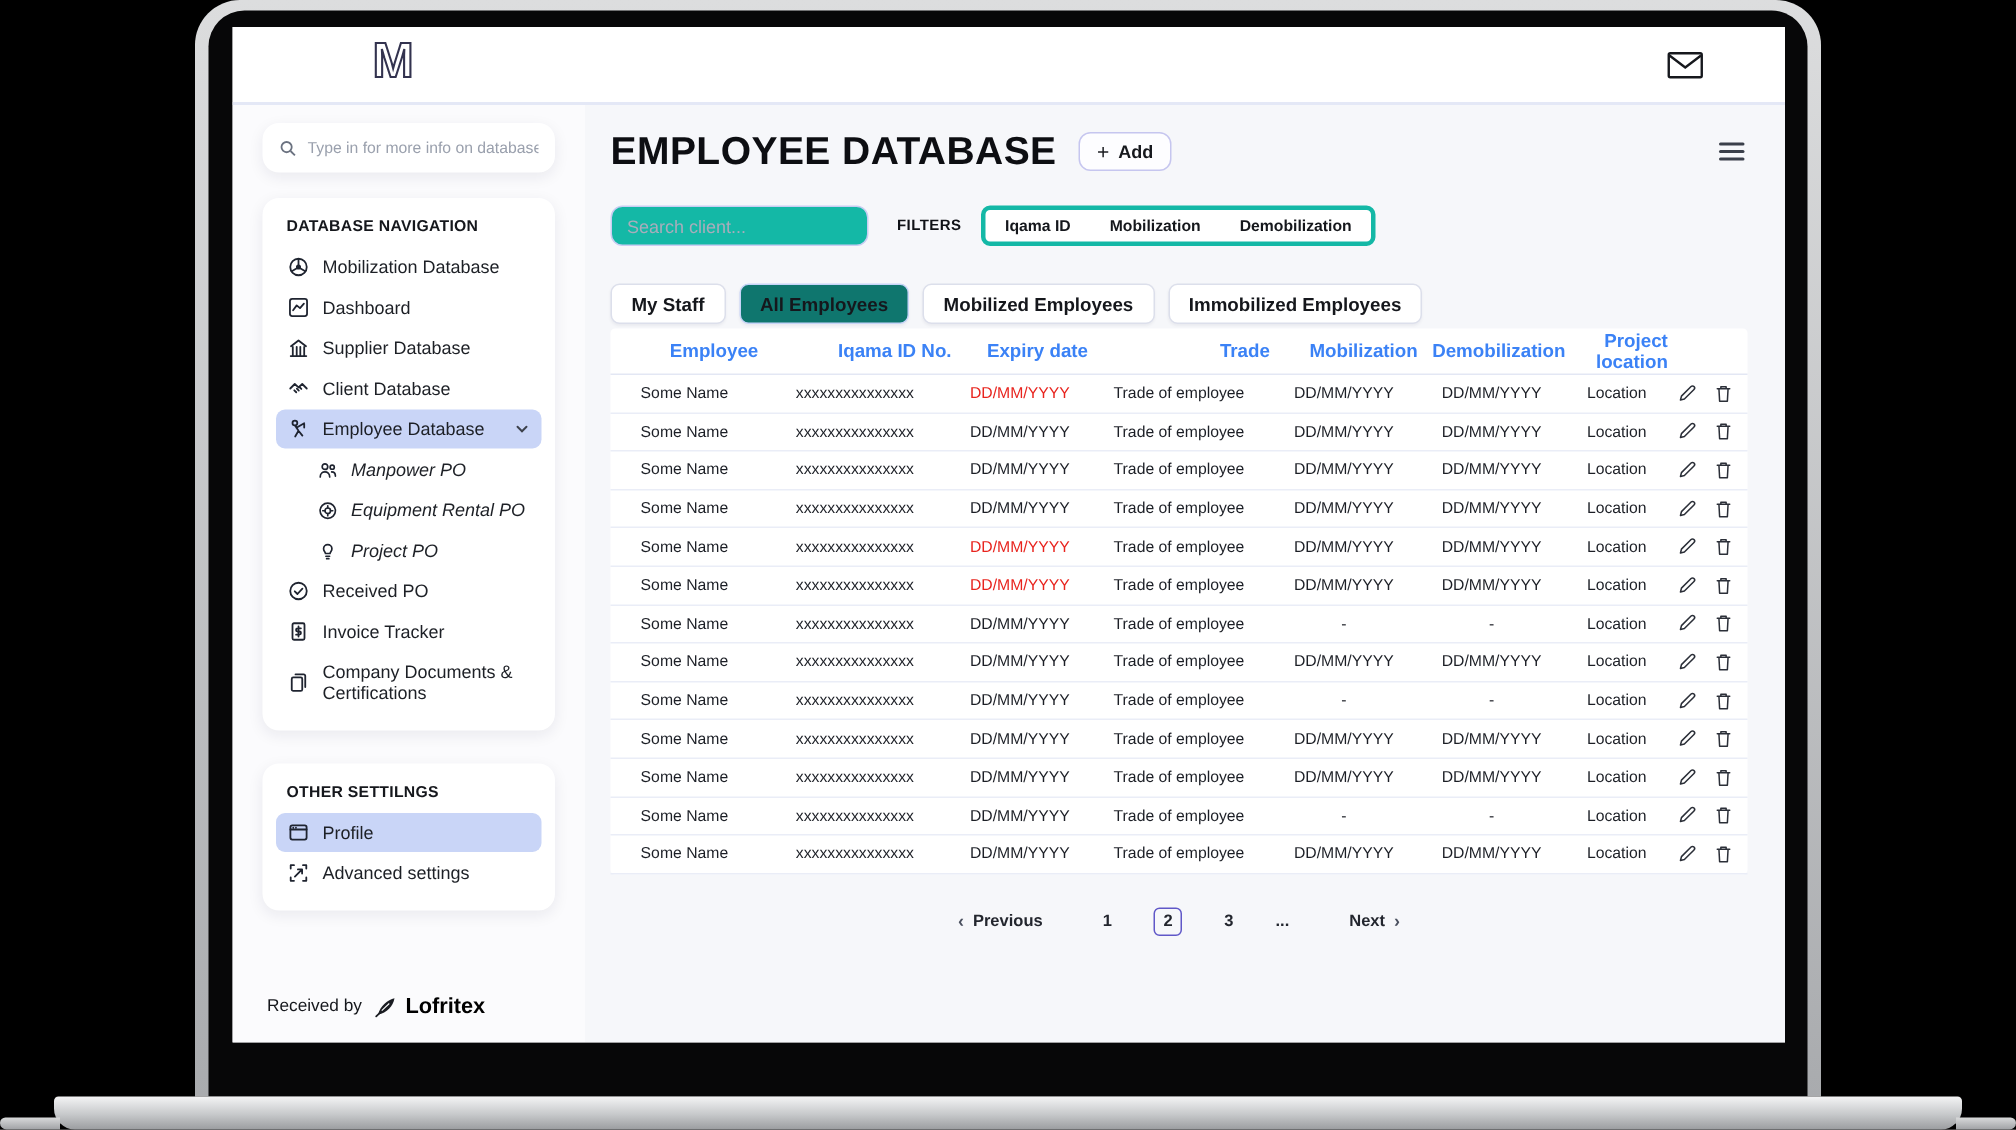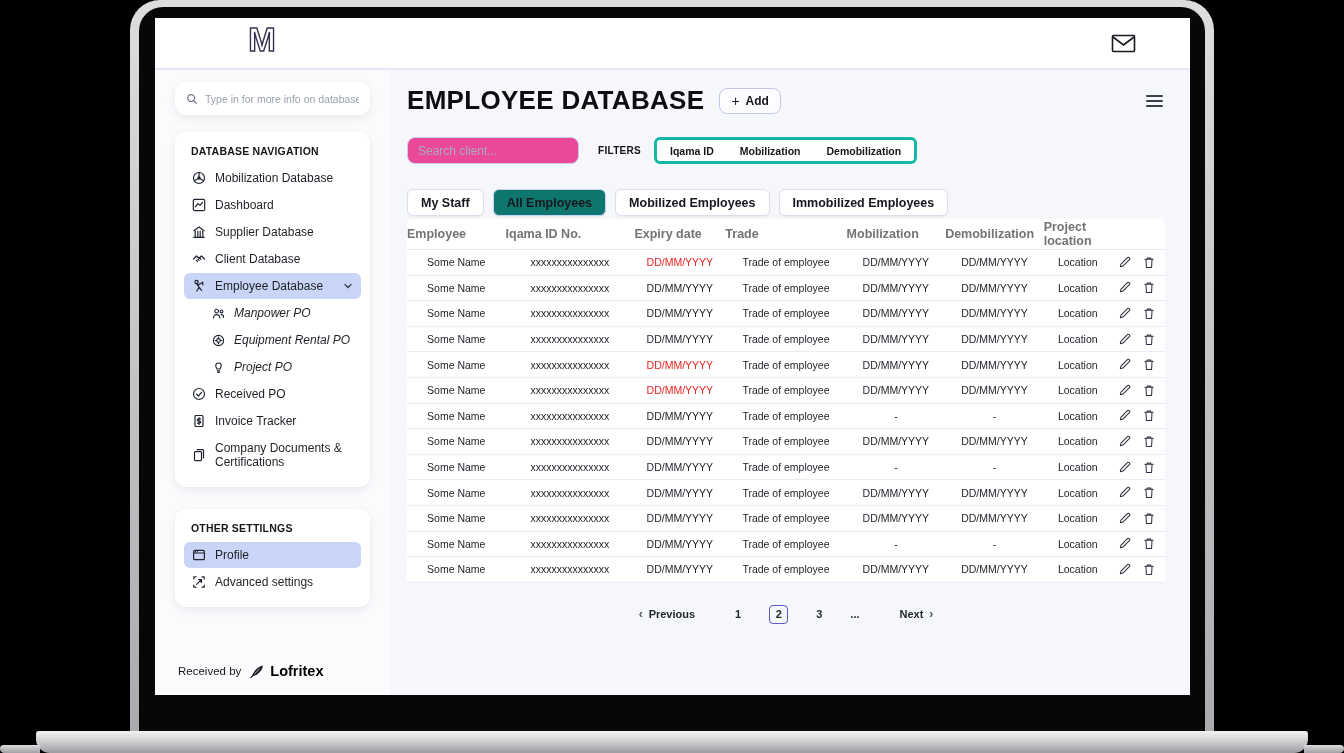--- a/index.html
+++ b/index.html
@@ -55,38 +55,38 @@
   
   .main { flex:1; background:#f6f7fa; padding:15px 25px 0 17px; display:flex; flex-direction:column; min-width:0; }
   .title-row { display:flex; align-items:center; }
   .page-title { font-size:26px; font-weight:800; color:#0d0e12; letter-spacing:.3px; }
   .add-btn { margin-left:15px; height:26px; padding:0 11px; border:1px solid #c6c6ef; border-radius:8px;
     background:#fdfdff; display:flex; align-items:center; gap:6px; font-size:12px; font-weight:600; color:#16181d; cursor:pointer; }
   .menu-btn { margin-left:auto; display:flex; flex-direction:column; gap:3px; padding:4px 2px; cursor:pointer; }
   .menu-btn span { width:17px; height:2px; background:#3a3f4a; border-radius:1px; }
 
   .filter-row { margin-top:21px; display:flex; align-items:center; }
-  .client-search { width:172px; height:27px; border:1px solid #c9cdf2; border-radius:8px; background:#ec4899;
+  .client-search { width:172px; height:27px; border:1px solid #c9cdf2; border-radius:8px; background:#14b8a6;
     padding:0 10px; font-size:12px; color:#333; font-family:"Liberation Sans",sans-serif; outline:none; }
   .client-search::placeholder { color:#a8adbb; }
   .filters-label { margin-left:19px; font-size:10px; font-weight:800; color:#101217; letter-spacing:.3px; }
   .chips { margin-left:13px; display:flex; align-items:center; background:#fff; border:3px solid #14b8a6;
     border-radius:6px; height:27px; }
   .chip { padding:0 13px; font-size:10.5px; font-weight:600; color:#15171c; cursor:pointer; }
 
   .tabs { margin-top:25px; display:flex; gap:9px; }
   .tab { height:27px; display:flex; align-items:center; padding:0 13px; background:#fff;
     border:1px solid #dcdfeb; border-radius:6px; font-size:12.5px; font-weight:700; color:#15171c;
     box-shadow:0 1px 2px rgba(20,20,50,.05); cursor:pointer; white-space:nowrap; }
   .tab.active { background:#0f766e; border-color:#c7d4f8; }
 
   .table { margin-top:3px; background:#fff; border-radius:3px; }
   .thead, .trow { display:grid; grid-template-columns:13% 17% 12% 16% 13% 13% 9% 7%; align-items:center; }
   .thead { height:31px; border-bottom:1px solid #e3e7f4; }
-  .th { font-size:12.5px; font-weight:700; color:#737373; text-align:left; }
+  .th { font-size:12.5px; font-weight:700; color:#3b82f6; text-align:right; }
   .trow { height:25.6px; border-bottom:1px solid #eaedf7; }
   .td { font-size:10.5px; color:#1c1f26; text-align:center; white-space:nowrap; overflow:hidden; }
   .td.red { color:#e8241e; }
   .actions { display:flex; justify-content:flex-end; align-items:center; gap:12px; padding-right:10px; }
   .actions span { display:flex; cursor:pointer; }
 
   .pagination { margin-top:22px; display:flex; align-items:center; justify-content:center;
     font-size:11px; font-weight:600; color:#23262e; }
   .pg-side { display:flex; align-items:center; gap:6px; cursor:pointer; }
   .pg-chev { font-size:12px; color:#4b5160; }

